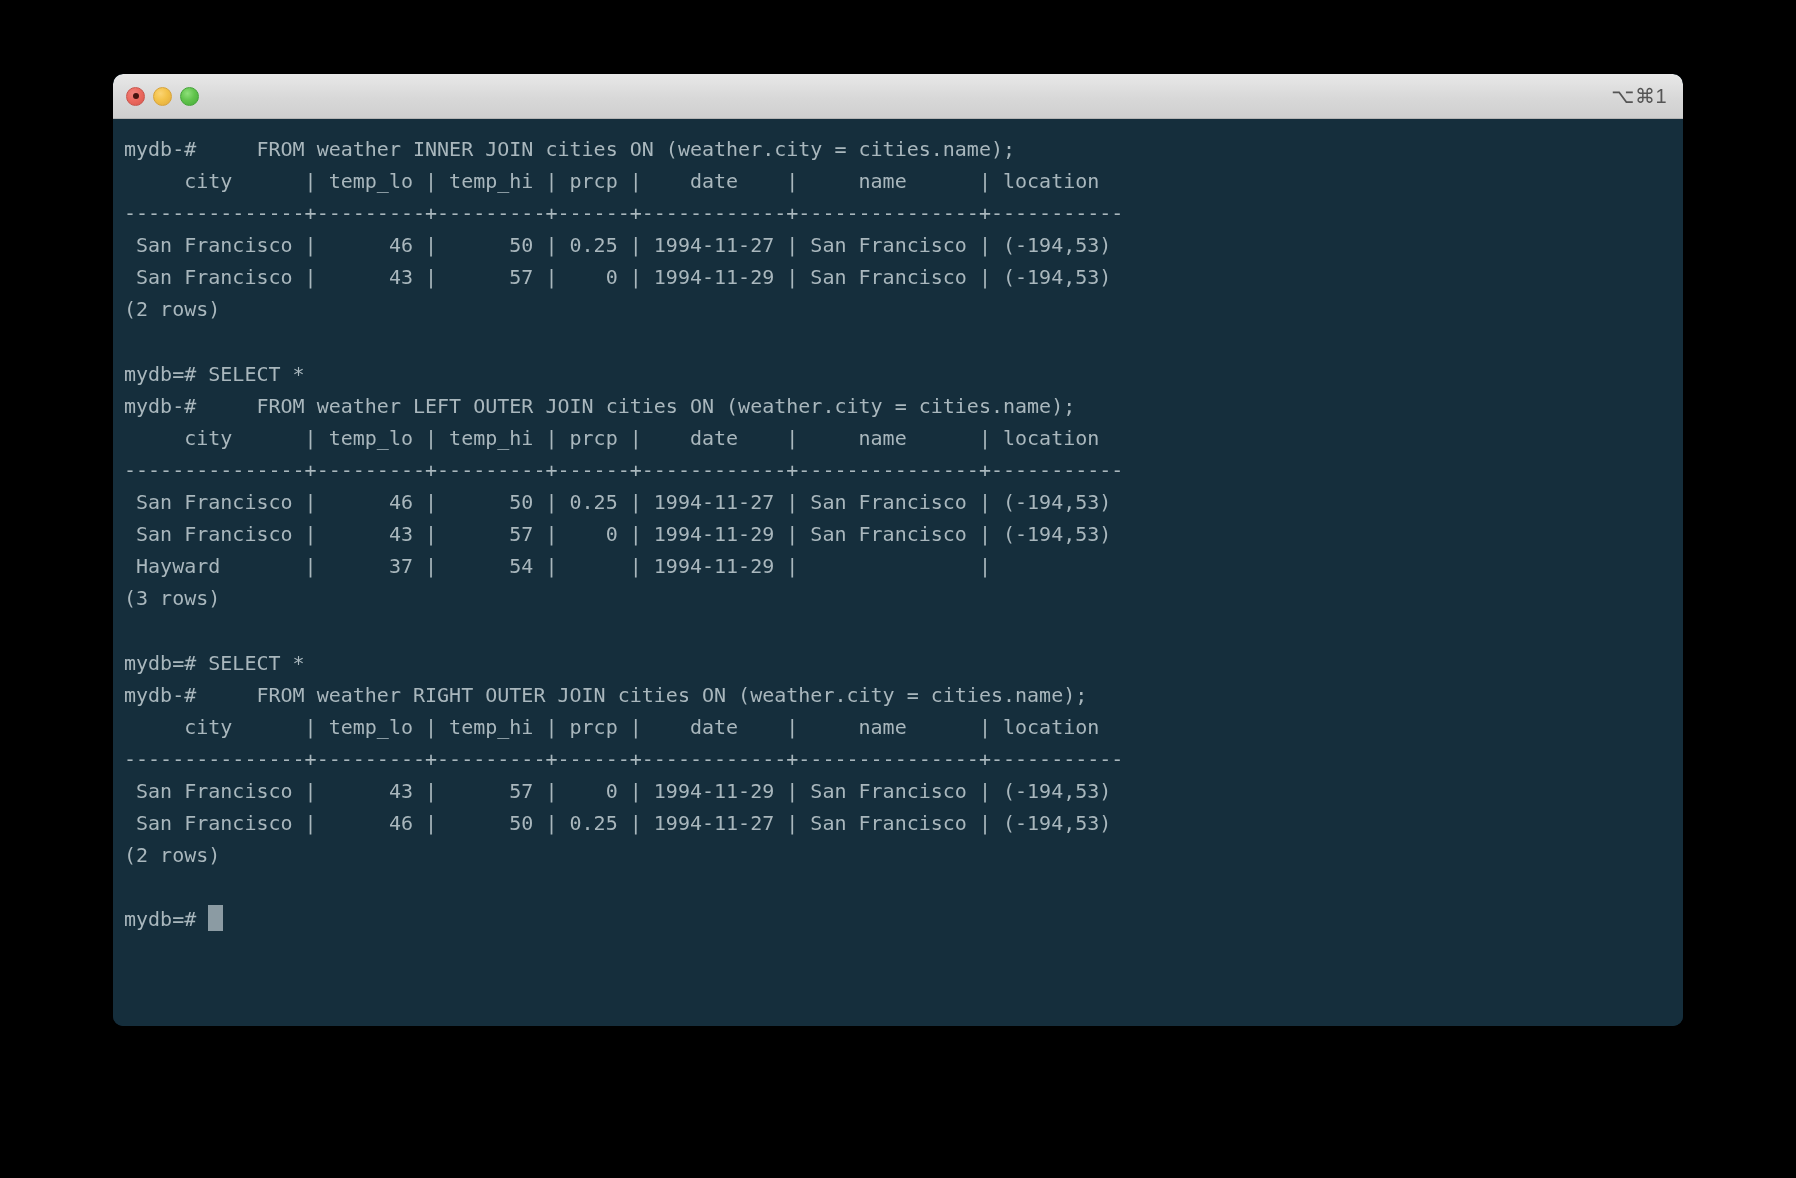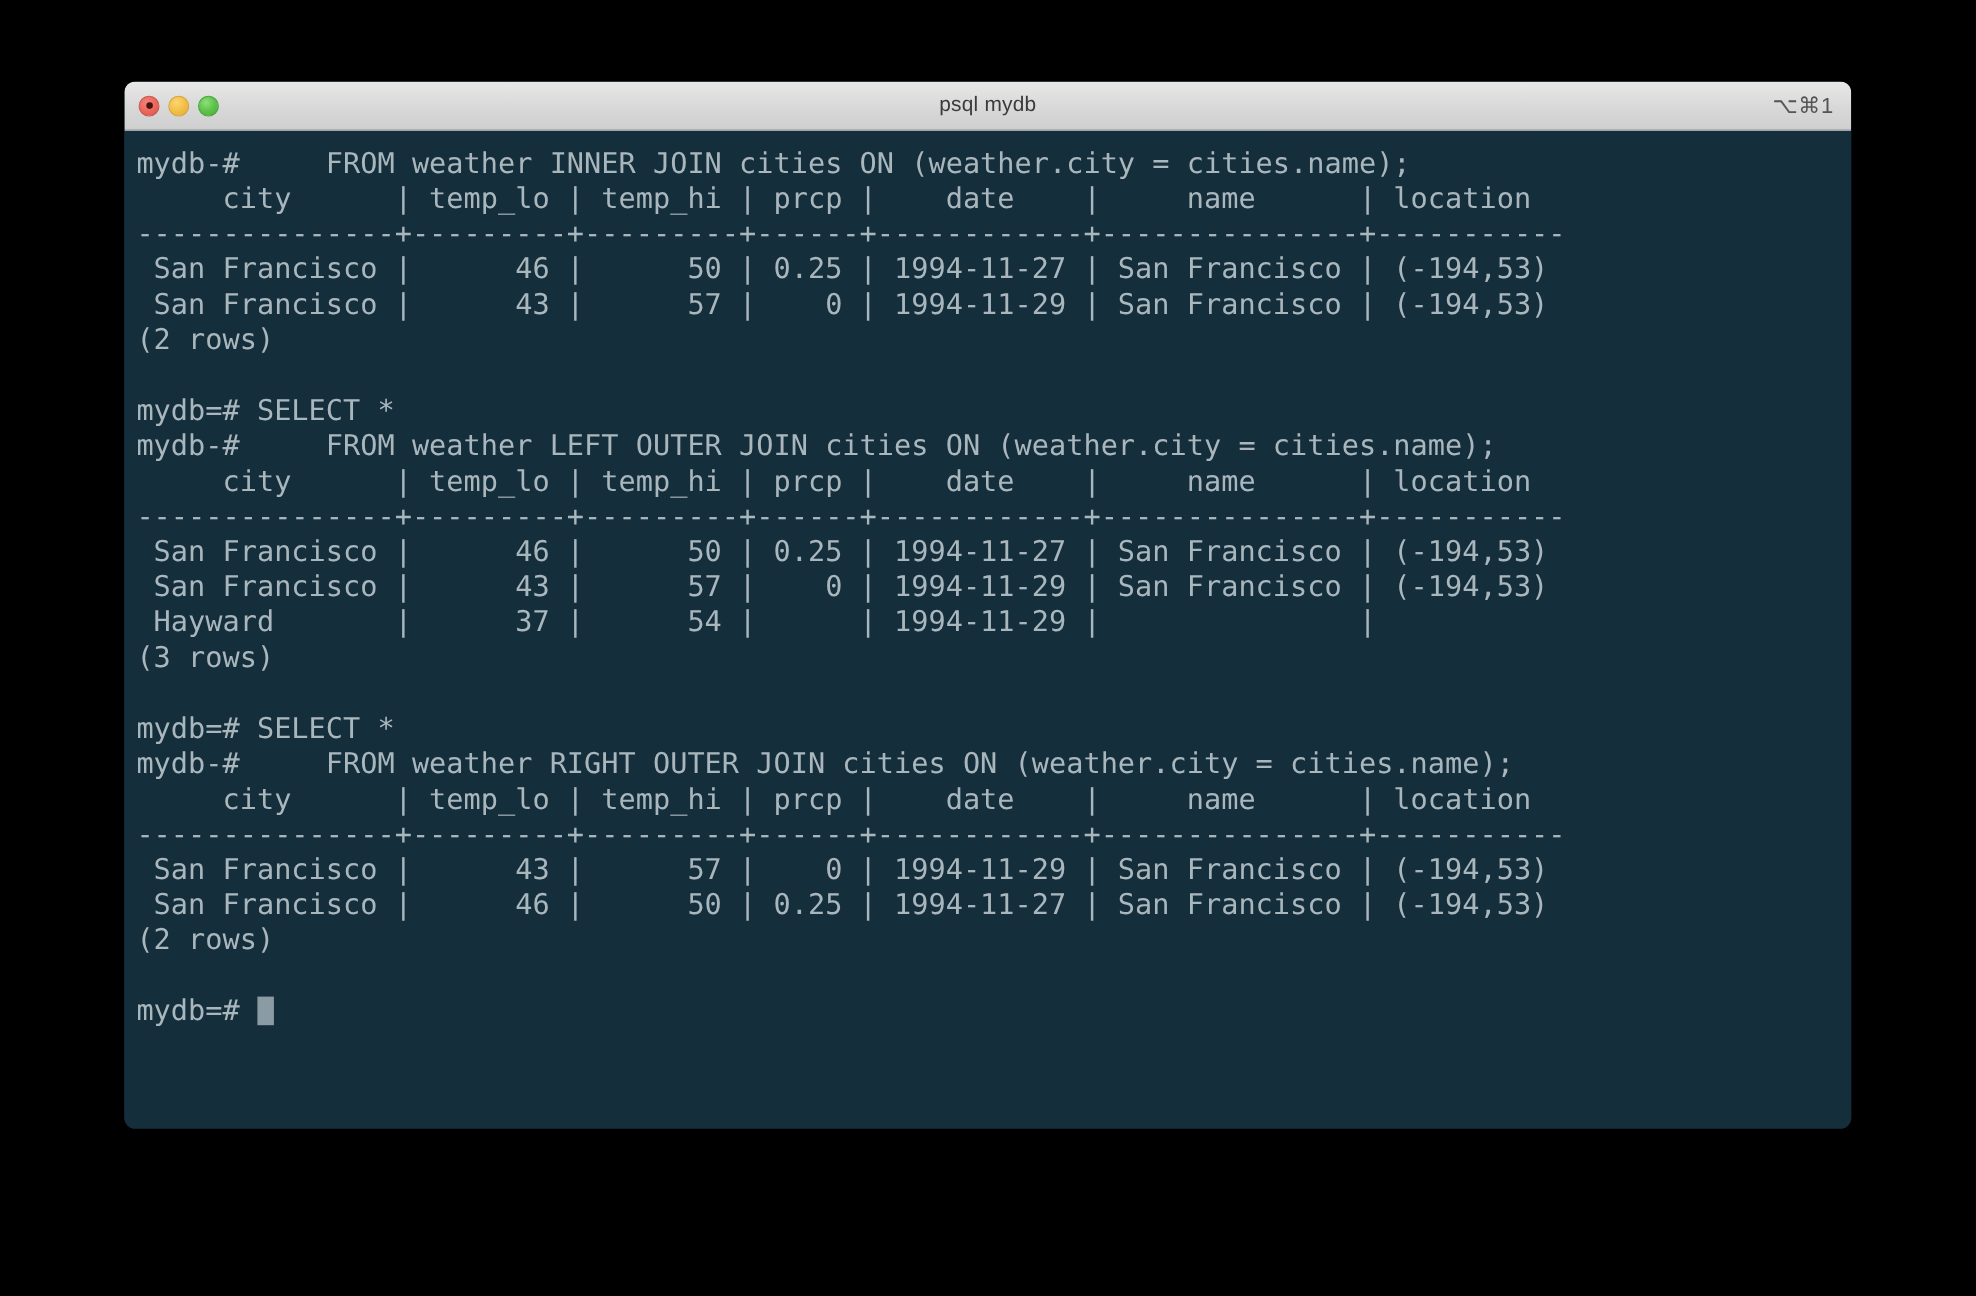--- a/index.html
+++ b/index.html
@@ -103,21 +103,21 @@
   #terminal {
     background: #152e3c;
     height: 908px;
     padding: 14px 0 0 0;
     box-sizing: border-box;
     overflow: hidden;
   }
 
   #term-lines {
     font-family: "DejaVu Sans Mono", monospace;
-    font-size: 26px;
+    font-size: 20px;
     line-height: 32.1px;
     color: #a9b7bd;
     white-space: pre;
     padding-left: 11px;
     letter-spacing: 0px;
   }
 
   .term-line {
     height: 32.1px;
     white-space: pre;
@@ -137,21 +137,20 @@
 <div id="window">
 
   <div id="titlebar">
 
     <div id="traffic-lights">
       <span class="light light-close"></span>
       <span class="light light-min"></span>
       <span class="light light-max"></span>
     </div>
 
-    <div id="window-title">psql mydb</div>
 
     <div id="shortcut-badge">⌥⌘1</div>
   </div>
 
   <div id="terminal">
     <div id="term-lines"><div class="term-line">mydb-#     FROM weather INNER JOIN cities ON (weather.city = cities.name);</div><div class="term-line">     city      | temp_lo | temp_hi | prcp |    date    |     name      | location</div><div class="term-line">---------------+---------+---------+------+------------+---------------+-----------</div><div class="term-line"> San Francisco |      46 |      50 | 0.25 | 1994-11-27 | San Francisco | (-194,53)</div><div class="term-line"> San Francisco |      43 |      57 |    0 | 1994-11-29 | San Francisco | (-194,53)</div><div class="term-line">(2 rows)</div><div class="term-line"></div><div class="term-line">mydb=# SELECT *</div><div class="term-line">mydb-#     FROM weather LEFT OUTER JOIN cities ON (weather.city = cities.name);</div><div class="term-line">     city      | temp_lo | temp_hi | prcp |    date    |     name      | location</div><div class="term-line">---------------+---------+---------+------+------------+---------------+-----------</div><div class="term-line"> San Francisco |      46 |      50 | 0.25 | 1994-11-27 | San Francisco | (-194,53)</div><div class="term-line"> San Francisco |      43 |      57 |    0 | 1994-11-29 | San Francisco | (-194,53)</div><div class="term-line"> Hayward       |      37 |      54 |      | 1994-11-29 |               |</div><div class="term-line">(3 rows)</div><div class="term-line"></div><div class="term-line">mydb=# SELECT *</div><div class="term-line">mydb-#     FROM weather RIGHT OUTER JOIN cities ON (weather.city = cities.name);</div><div class="term-line">     city      | temp_lo | temp_hi | prcp |    date    |     name      | location</div><div class="term-line">---------------+---------+---------+------+------------+---------------+-----------</div><div class="term-line"> San Francisco |      43 |      57 |    0 | 1994-11-29 | San Francisco | (-194,53)</div><div class="term-line"> San Francisco |      46 |      50 | 0.25 | 1994-11-27 | San Francisco | (-194,53)</div><div class="term-line">(2 rows)</div><div class="term-line"></div><div class="term-line"><span>mydb=# </span><span class="cursor-block"></span></div></div>
   </div>
 
 </div>
 

